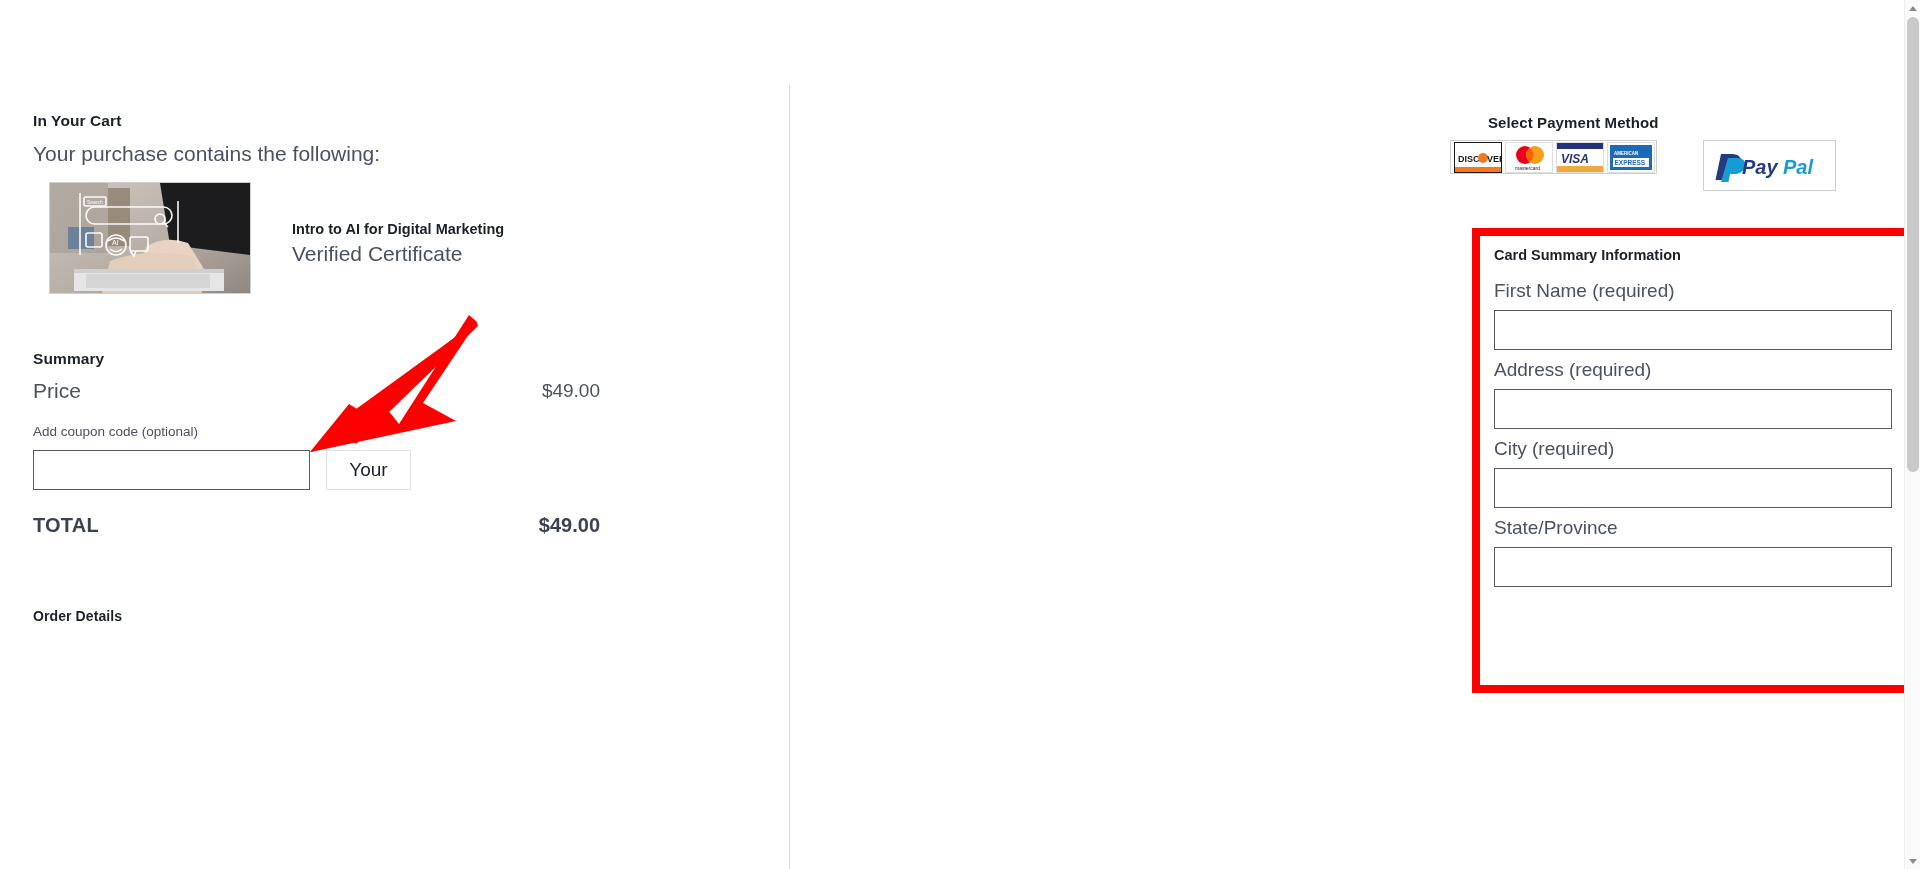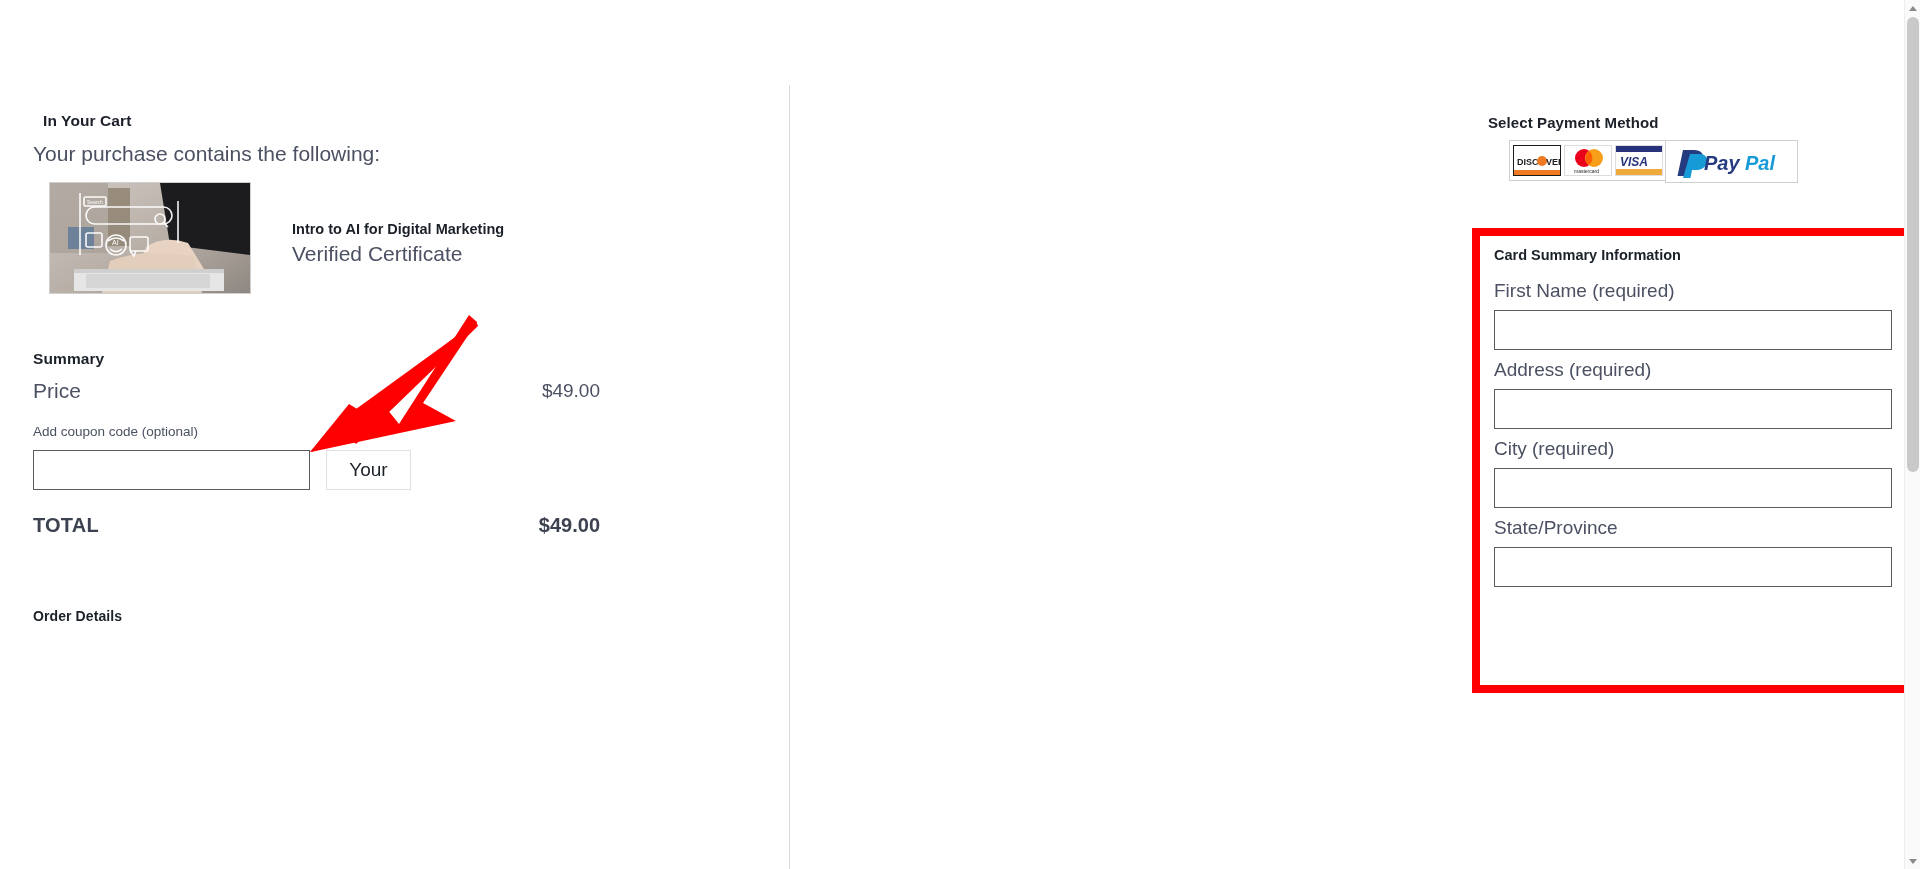--- a/index.html
+++ b/index.html
@@ -36,21 +36,21 @@
     width: 790px; height: 807px;
     background: #fff;
   }
   .col-divider {
     position: absolute; left: 789px; top: 85px;
     width: 1px; height: 784px;
     background: #d8d8d8;
   }
 
   .in-cart-title {
-    position: absolute; left: 43px; top: 50px;
+    position: absolute; left: 33px; top: 50px;
     font-size: 15.5px; font-weight: bold;
     color: #1b2029; letter-spacing: 0.1px;
   }
   .purchase-line {
     position: absolute; left: 33px; top: 80px;
     font-size: 21px; font-weight: 400;
     color: #4b5162;
   }
 
   .course-thumb {
@@ -143,32 +143,32 @@
   .right-col {
     position: absolute; left: 790px; top: 62px;
     width: 1130px; height: 807px;
   }
   .pay-method-title {
     position: absolute; left: 698px; top: 52px;
     font-size: 15px; font-weight: bold;
     color: #1b2029; letter-spacing: 0.1px;
   }
   .card-strip {
-    position: absolute; left: 719px; top: 78px;
-    width: 207px; height: 41px;
+    position: absolute; left: 660px; top: 78px;
+    width: 207px; height: 34px;
     border: 1px solid #cfcfcf;
     background: #fff;
     display: flex; align-items: center;
     padding: 2px 3px;
     gap: 3px;
   }
   .card-strip .cbox { height: 33px; display:flex; align-items:center; justify-content:center; }
   .paypal-box {
-    position: absolute; left: 875px; top: 78px;
-    width: 133px; height: 43px;
+    position: absolute; left: 913px; top: 78px;
+    width: 133px; height: 51px;
     border: 1px solid #cfcfcf;
     background: #fff;
     display: flex; align-items: center; justify-content: center;
   }
 
   .red-box {
     position: absolute; left: 682px; top: 166px;
     width: 844px; height: 465px;
     border: 8px solid #fe0000;
     background: #fff;

